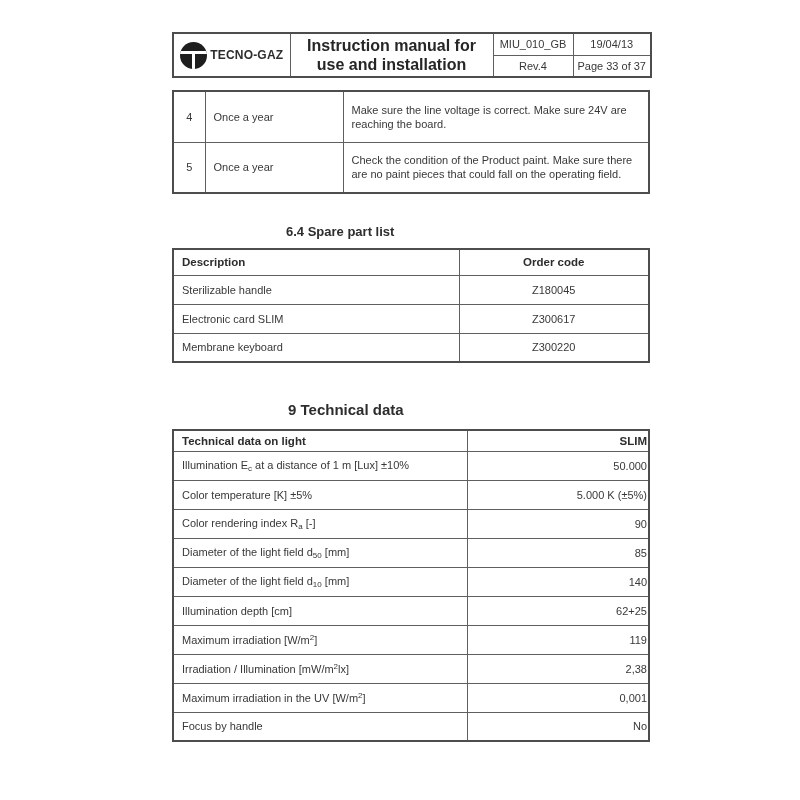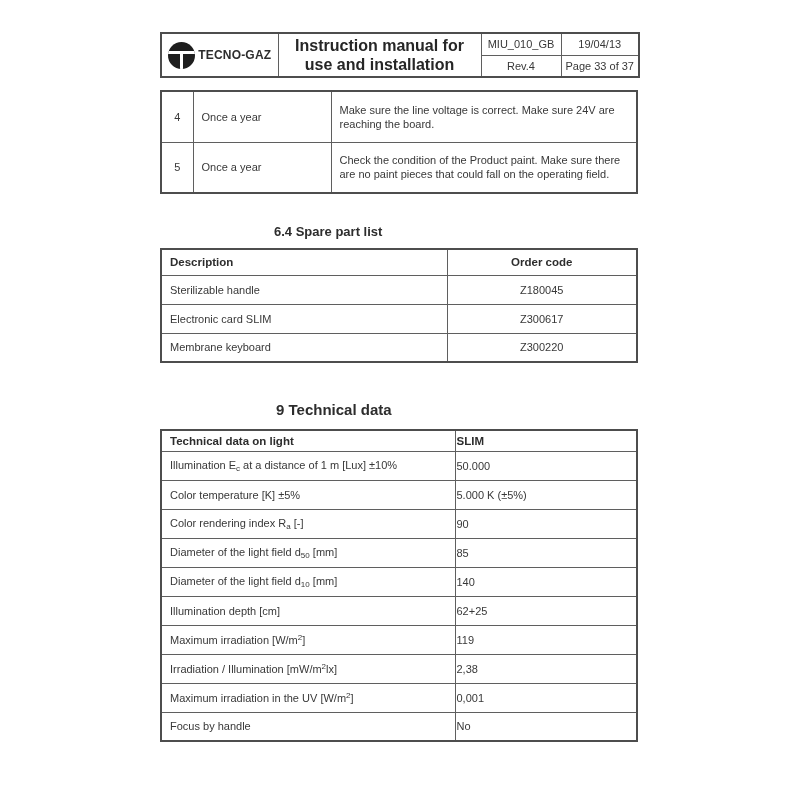--- a/index.html
+++ b/index.html
@@ -2,21 +2,21 @@
 <html><head>
 <meta charset="utf-8">
 <style>
   html, body { margin:0; padding:0; }
   body {
     width:800px; height:800px; background:#ffffff;
     font-family:"Liberation Sans", sans-serif;
     color:#383838;
     overflow:hidden;
   }
-  .page { position:absolute; left:160px; top:32px; width:478px; }
+  .page { position:absolute; left:172px; top:32px; width:478px; }
 
   table { border-collapse:collapse; table-layout:fixed; width:478px; }
   td, th { box-sizing:border-box; }
 
   
   .hdr { border:2px solid #4d4d4d; }
   .hdr td { border:1px solid #5f5f5f; }
   .hdr-logo { width:117px; }
   .logo-wrap { display:flex; align-items:center; justify-content:center; gap:3px; }
   .logo-circle {
@@ -58,21 +58,21 @@
   .stable .cell-order-code { text-align:center; }
 
   
   .ttable { margin-top:11px; border:2px solid #4d4d4d; }
   .ttable th {
     border:1px solid #5f5f5f; font-size:11.5px; font-weight:bold;
     height:21px; text-align:center; color:#2d2d2d;
   }
   .ttable td { border:1px solid #5f5f5f; font-size:11px; height:29px; vertical-align:middle; }
   .ttable .cell-label { width:294px; text-align:left; padding:2px 8px; }
-  .ttable .cell-value { text-align:left; }
+  .ttable .cell-value { text-align:right; }
   sub { font-size:8px; vertical-align:-2px; }
   sup { font-size:8px; vertical-align:4px; }
 </style>
 </head>
 <body>
 
 <div class="page">
 
   <table class="hdr">
     <tbody>

